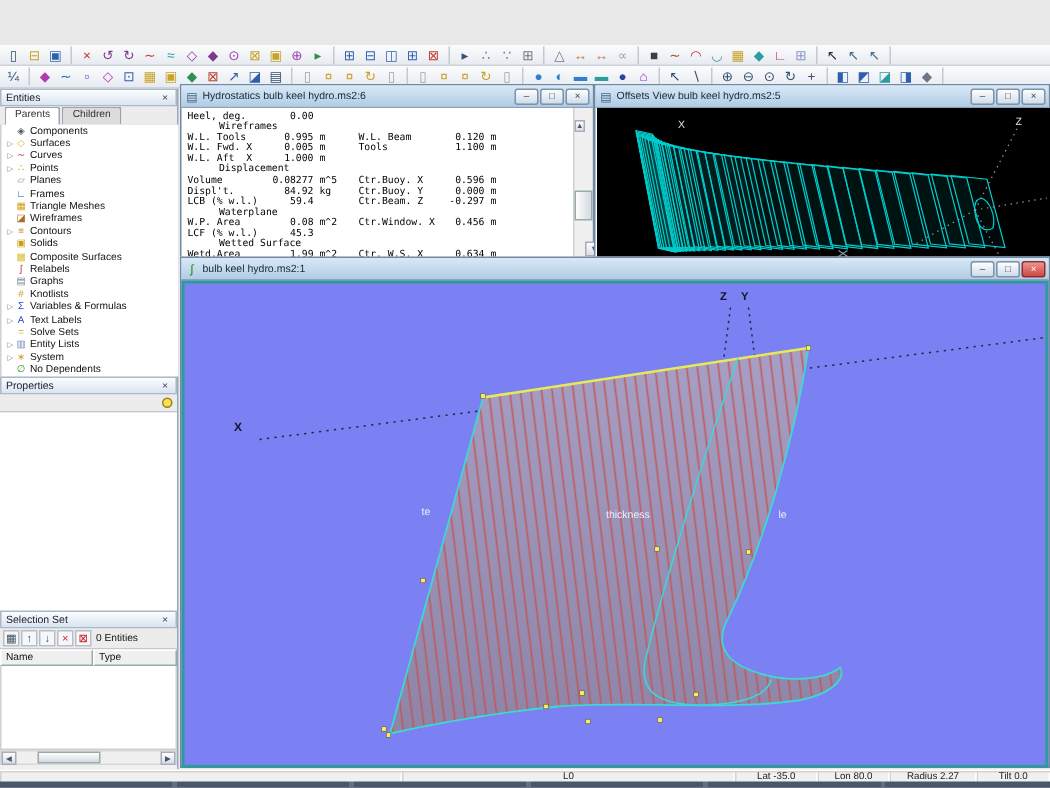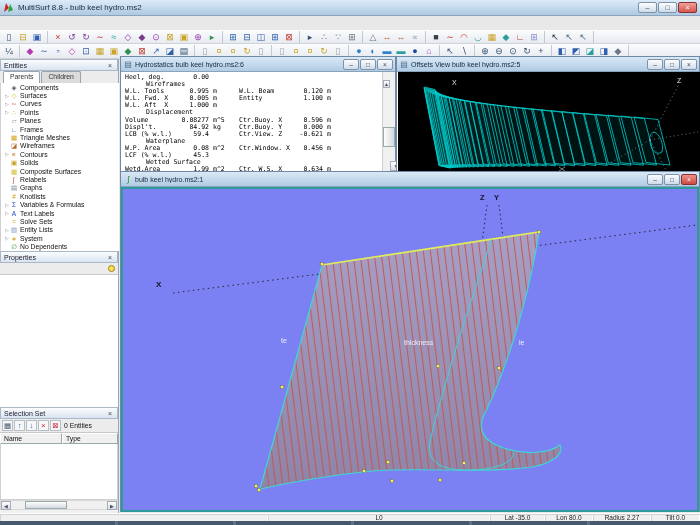--- a/index.html
+++ b/index.html
@@ -97,32 +97,20 @@
   .status-cell{font-size:6.5px;color:#222;height:8px;line-height:8px;text-align:center;
     box-shadow:inset 1px 1px 0 #d2d2d2, inset -1px 0 0 #fdfdfd;white-space:nowrap;overflow:hidden;}
   #tasksliver{position:absolute;left:0;top:521px;width:700px;height:4px;
     background:repeating-linear-gradient(90deg,#46586c 0 115px,#5d7287 115px 118px);}
 </style>
 </head>
 <body>
 
 <div id="screen">
 
-  <div id="titlebar">
-    <svg width="11" height="11">
-      <path d="M1,10 L3,1 L6,6 Z" fill="#cc2222"></path>
-        <path d="M5,10 L7,2 L10,8 Z" fill="#22aa33"></path>
-    </svg>
-    <span class="apptitle">MultiSurf 8.8 - bulb keel hydro.ms2</span>
-    <span class="appbtns">
-      <span class="appbtn">–</span>
-      <span class="appbtn">□</span>
-      <span class="appbtn close">×</span>
-    </span>
-  </div>
 
 
   <div id="toolbar1" class="toolbar">
       <span class="tb-group">
         <span class="tb-icon" style="color: rgb(51, 80, 110);">▯</span>
         <span class="tb-icon" style="color: rgb(201, 162, 39);">⊟</span>
         <span class="tb-icon" style="color: rgb(47, 95, 174);">▣</span>
       </span>
       <span class="tb-group">
         <span class="tb-icon" style="color: rgb(194, 59, 51);">×</span>
@@ -387,26 +375,26 @@
       <span class="mdi-icon" style="color:#446688">▤</span>
       <span class="wtitle">Hydrostatics bulb keel hydro.ms2:6</span>
       <span class="winbtn">–</span>
       <span class="winbtn">□</span>
       <span class="winbtn">×</span>
     </div>
     <div id="hydro-content">
         <div class="hline"><span class="hl-a">Heel, deg.</span><span class="hl-av">0.00</span><span class="hl-au"></span><span class="hl-b"></span><span class="hl-bv"></span><span class="hl-bu"></span></div>
         <div class="hline"><span class="hl-h">Wireframes</span></div>
         <div class="hline"><span class="hl-a">W.L. Tools</span><span class="hl-av">0.995</span><span class="hl-au">m</span><span class="hl-b">W.L. Beam</span><span class="hl-bv">0.120</span><span class="hl-bu">m</span></div>
-        <div class="hline"><span class="hl-a">W.L. Fwd. X</span><span class="hl-av">0.005</span><span class="hl-au">m</span><span class="hl-b">Entity</span><span class="hl-bv">1.100</span><span class="hl-bu">m</span></div>
+        <div class="hline"><span class="hl-a">W.L. Fwd. X</span><span class="hl-av">0.005</span><span class="hl-au">m</span><span class="hl-b">Tools</span><span class="hl-bv">1.100</span><span class="hl-bu">m</span></div>
         <div class="hline"><span class="hl-a">W.L. Aft  X</span><span class="hl-av">1.000</span><span class="hl-au">m</span><span class="hl-b"></span><span class="hl-bv"></span><span class="hl-bu"></span></div>
         <div class="hline"><span class="hl-h">Displacement</span></div>
         <div class="hline"><span class="hl-a">Volume</span><span class="hl-av">0.08277</span><span class="hl-au">m^5</span><span class="hl-b">Ctr.Buoy. X</span><span class="hl-bv">0.596</span><span class="hl-bu">m</span></div>
         <div class="hline"><span class="hl-a">Displ't.</span><span class="hl-av">84.92</span><span class="hl-au">kg</span><span class="hl-b">Ctr.Buoy. Y</span><span class="hl-bv">0.000</span><span class="hl-bu">m</span></div>
-        <div class="hline"><span class="hl-a">LCB (% w.l.)</span><span class="hl-av">59.4</span><span class="hl-au"></span><span class="hl-b">Ctr.View. Z</span><span class="hl-bv">-0.621</span><span class="hl-bu">m</span></div>
+        <div class="hline"><span class="hl-a">LCB (% w.l.)</span><span class="hl-av">59.4</span><span class="hl-au"></span><span class="hl-b">Ctr.Beam. Z</span><span class="hl-bv">-0.297</span><span class="hl-bu">m</span></div>
         <div class="hline"><span class="hl-h">Waterplane</span></div>
         <div class="hline"><span class="hl-a">W.P. Area</span><span class="hl-av">0.08</span><span class="hl-au">m^2</span><span class="hl-b">Ctr.Window. X</span><span class="hl-bv">0.456</span><span class="hl-bu">m</span></div>
         <div class="hline"><span class="hl-a">LCF (% w.l.)</span><span class="hl-av">45.3</span><span class="hl-au"></span><span class="hl-b"></span><span class="hl-bv"></span><span class="hl-bu"></span></div>
         <div class="hline"><span class="hl-h">Wetted Surface</span></div>
         <div class="hline"><span class="hl-a">Wetd.Area</span><span class="hl-av">1.99</span><span class="hl-au">m^2</span><span class="hl-b">Ctr. W.S. X</span><span class="hl-bv">0.634</span><span class="hl-bu">m</span></div>
       </div>
     <div class="vscroll">
       <span class="vscr-btn">▲</span>
       <span class="vscr-thumb"></span>
       <span class="vscr-btn bottom">▼</span>

